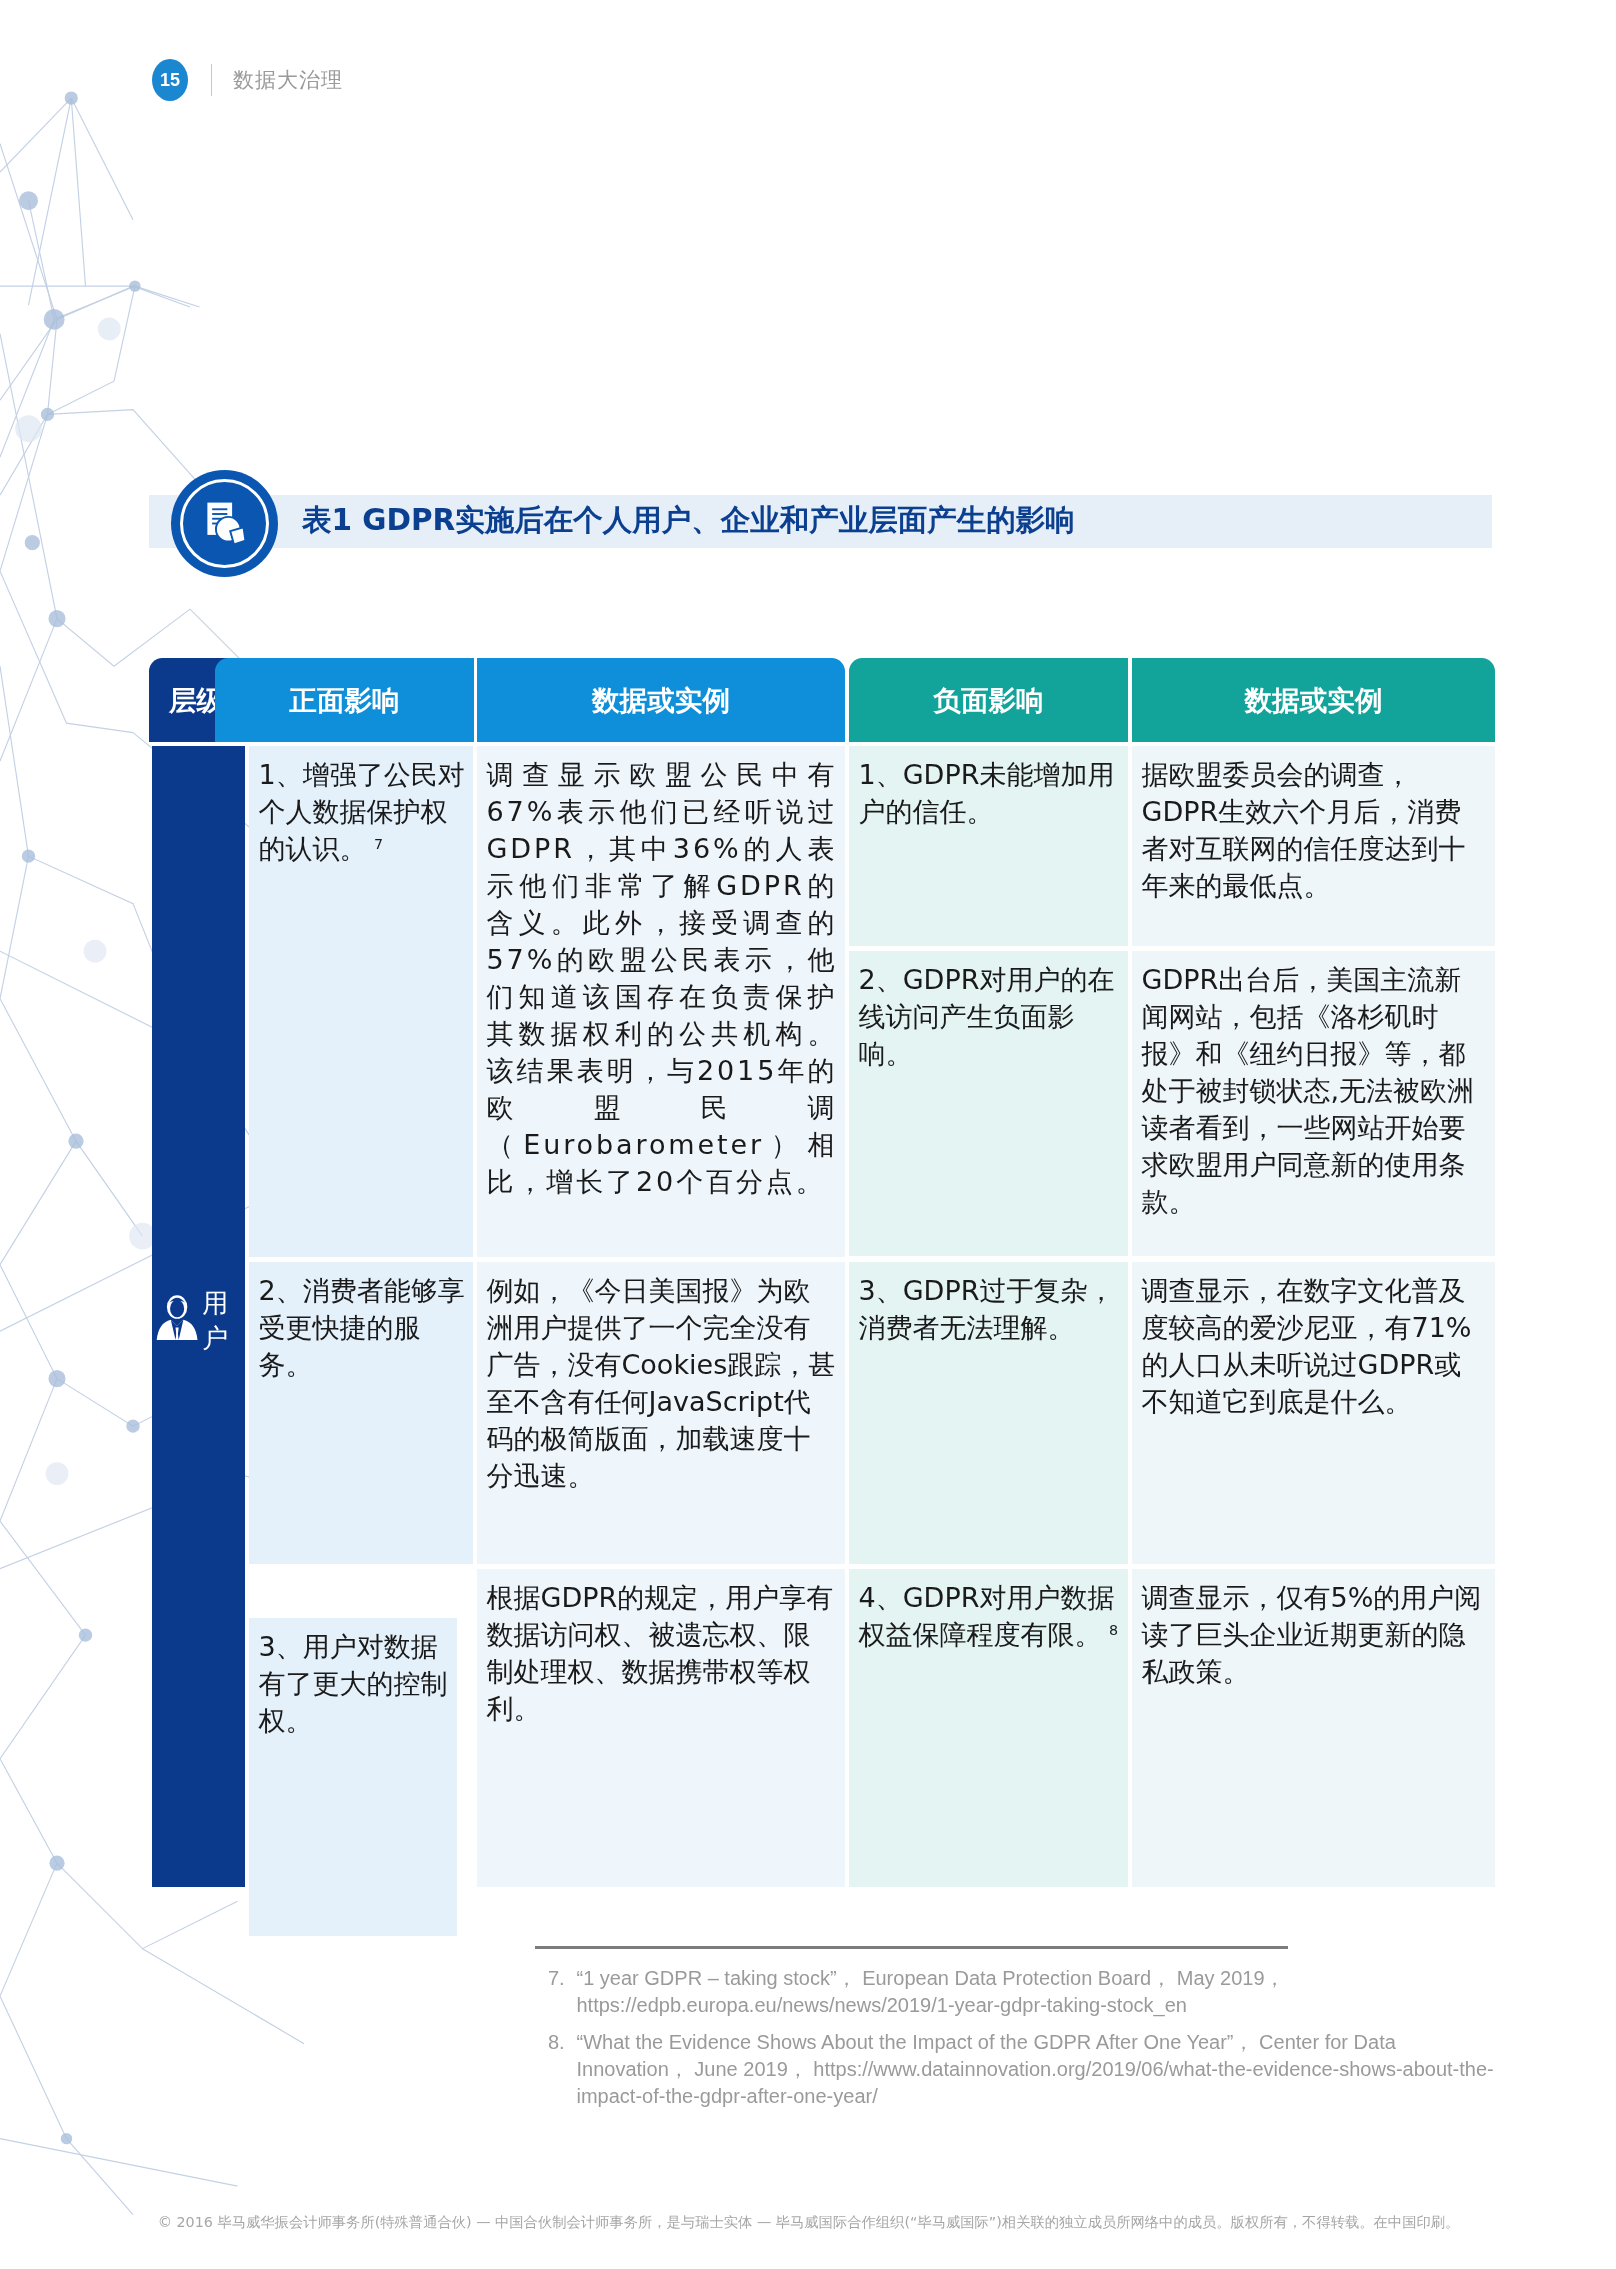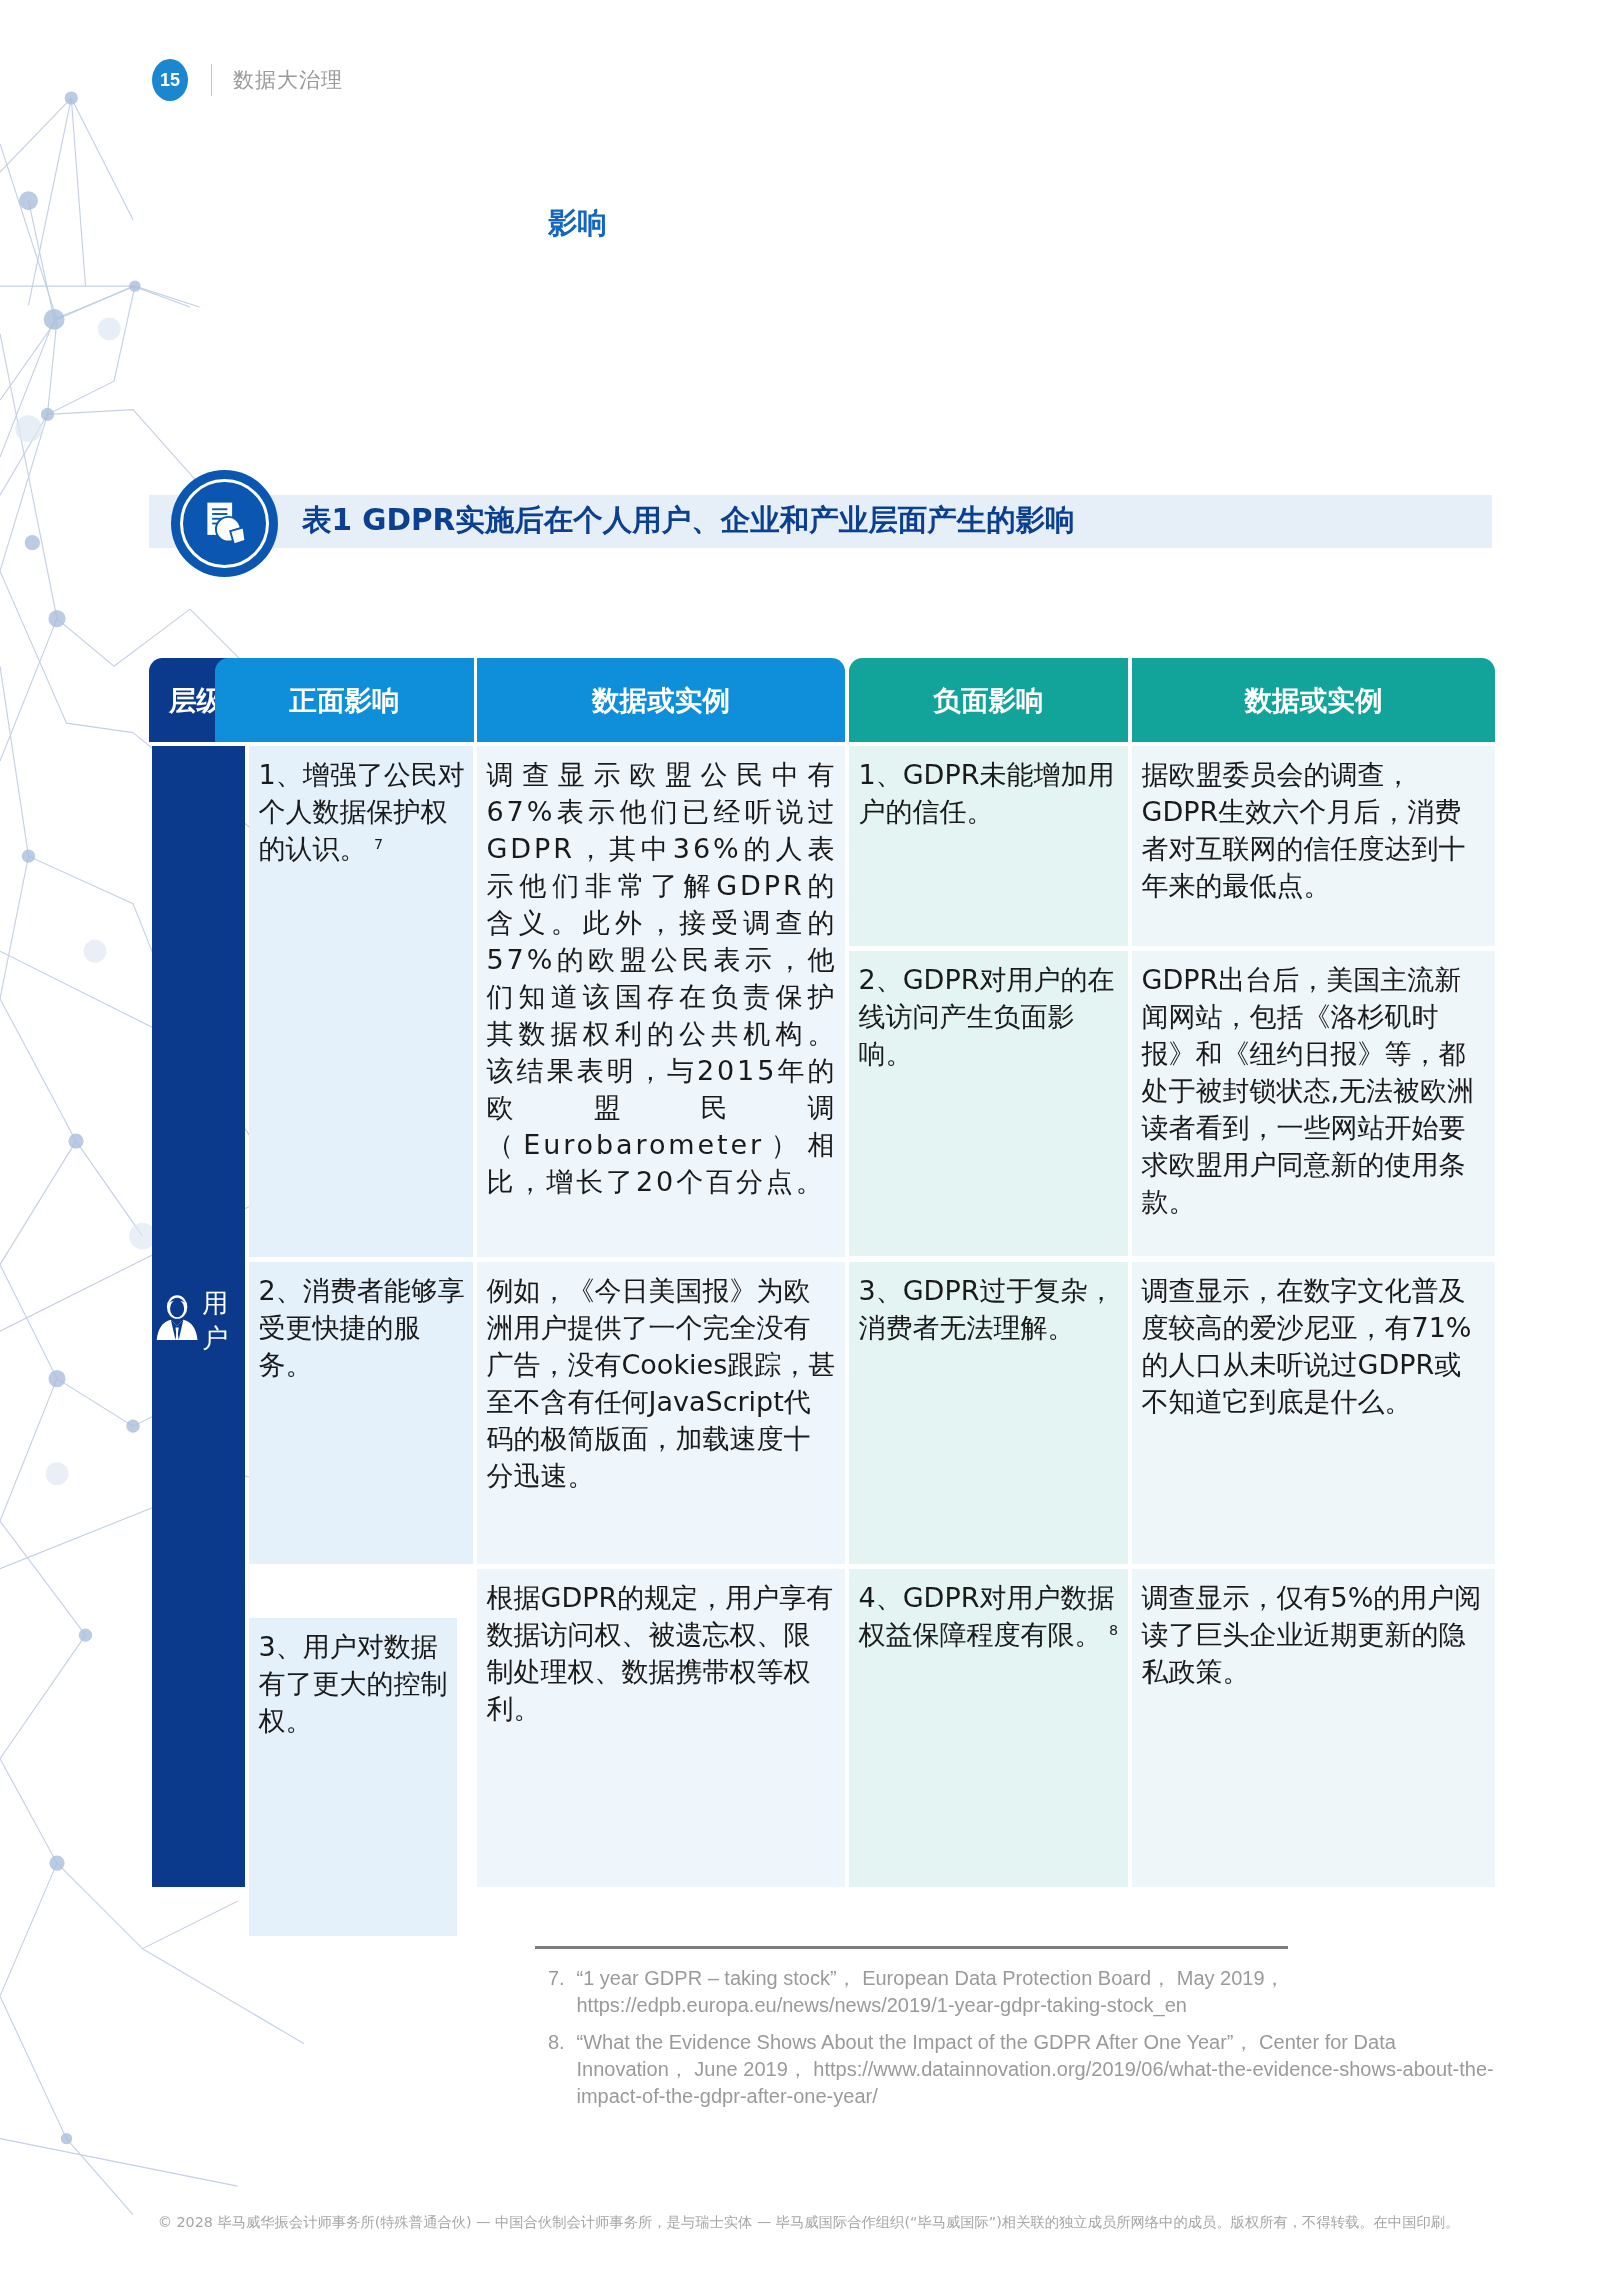--- a/index.html
+++ b/index.html
@@ -95,21 +95,20 @@
   </g>
 </svg>
 
 <div class="header">
   <div class="page-num">15</div>
   <div class="header-sep"></div>
   <div class="header-title">数据大治理</div>
 </div>
 
 <div class="section">
-  <div class="section-title">影响</div>
 </div>
 
 <div class="table-title-bar"></div>
 <div class="table-title-icon">
   <div class="ring">
     <svg width="57" height="57" viewBox="0 0 60 60">
       <rect x="12" y="8" width="26" height="34" fill="#fff"></rect>
       <g stroke="#0a56b0" stroke-width="2">
           <line x1="17" y1="15" x2="33" y2="15"></line>
           <line x1="17" y1="20" x2="33" y2="20"></line>
@@ -174,14 +173,14 @@
   <div class="fn">
     <span class="fn-num">7.</span>
     <span class="fn-text">“1 year GDPR – taking stock”， European Data Protection Board， May 2019， https://edpb.europa.eu/news/news/2019/1-year-gdpr-taking-stock_en</span>
   </div>
   <div class="fn">
     <span class="fn-num">8.</span>
     <span class="fn-text">“What the Evidence Shows About the Impact of the GDPR After One Year”， Center for Data Innovation， June 2019， https://www.datainnovation.org/2019/06/what-the-evidence-shows-about-the-impact-of-the-gdpr-after-one-year/</span>
   </div>
 </div>
 
-<div class="copyright">© 2028 毕马威华振会计师事务所(特殊普通合伙) — 中国合伙制会计师事务所，是与瑞士实体 — 毕马威国际合作组织(“毕马威国际”)相关联的独立成员所网络中的成员。版权所有，不得转载。在中国印刷。</div>
+<div class="copyright">© 2016 毕马威华振会计师事务所(特殊普通合伙) — 中国合伙制会计师事务所，是与瑞士实体 — 毕马威国际合作组织(“毕马威国际”)相关联的独立成员所网络中的成员。版权所有，不得转载。在中国印刷。</div>
 
 
 </body></html>

